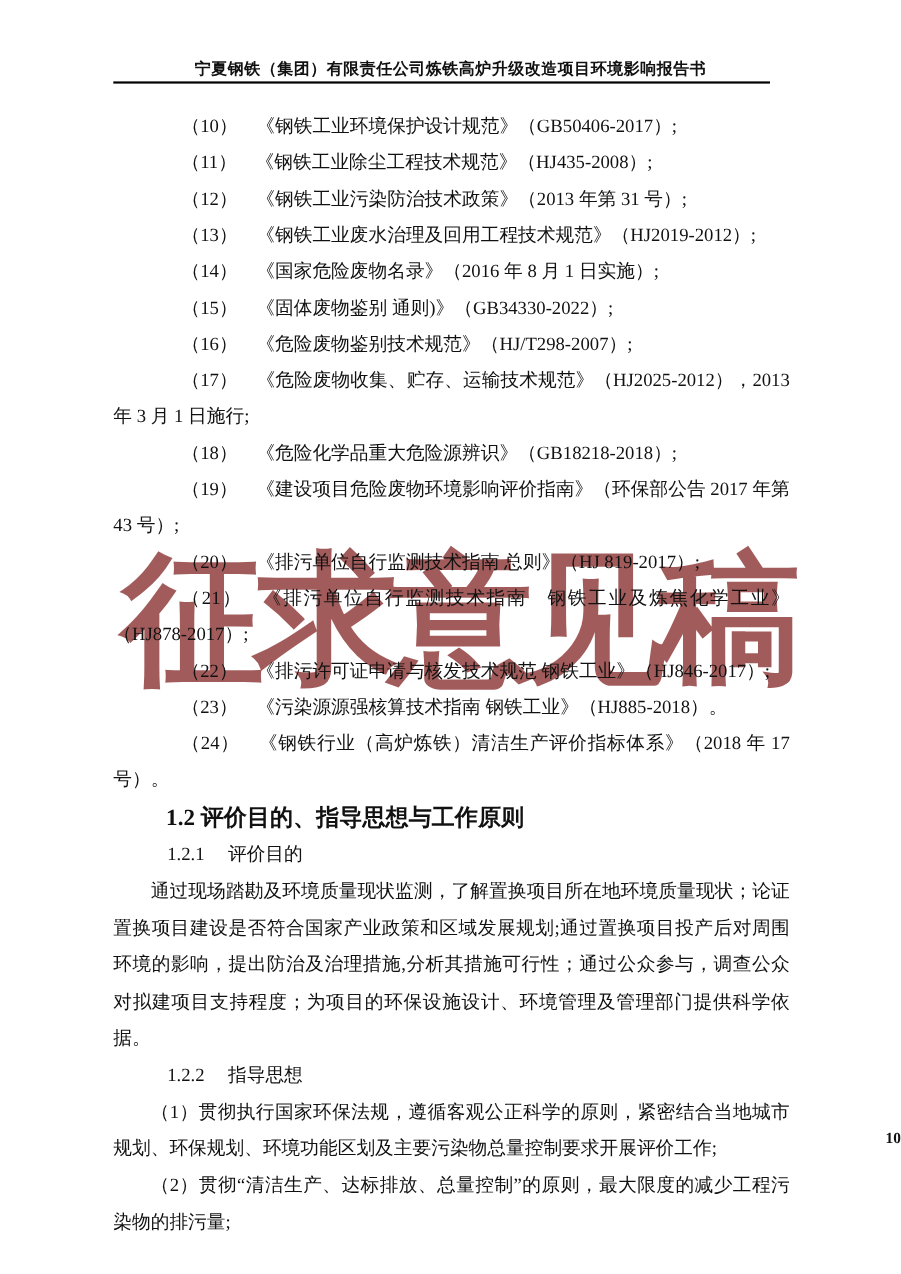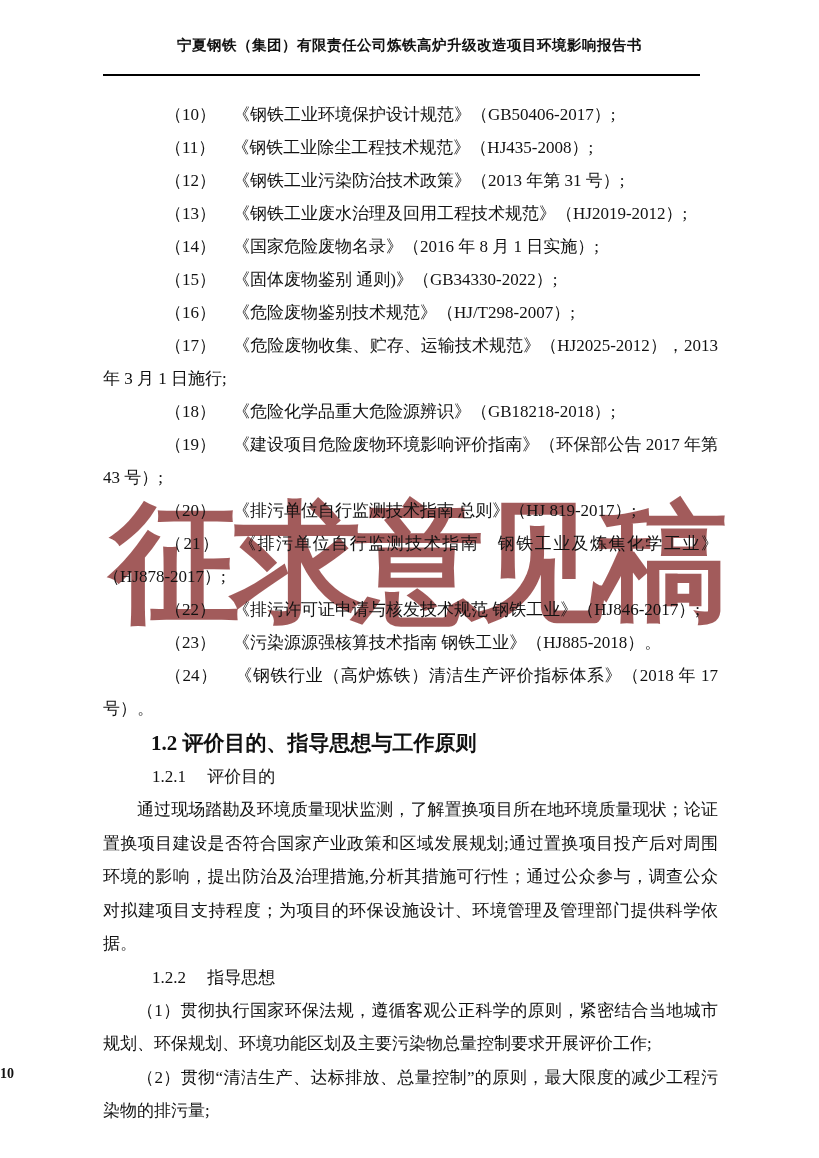--- a/index.html
+++ b/index.html
@@ -13,21 +13,21 @@
     width: 819px;
     height: 1158px;
     background: #ffffff;
     overflow: hidden;
     font-family: "Liberation Serif", "DejaVu Serif", serif;
     color: #111111;
   }
   
   .header-title {
     position: absolute;
-    top: 36px;
+    top: 53px;
     left: 0;
     width: 100%;
     text-align: center;
     font-size: 14.5px;
     font-weight: bold;
     letter-spacing: 0.5px;
     z-index: 2;
   }
   .header-rule {
     position: absolute;
@@ -83,24 +83,24 @@
   }
   .para {
     margin: 0;
     line-height: 33.5px;
     text-indent: 2em;
     text-align: justify;
   }
   
   .footer {
     position: absolute;
-    top: 1066px;
+    top: 1028px;
     left: 0;
     width: 100%;
-    text-align: left;
+    text-align: right;
     font-size: 14px;
     font-weight: bold;
     z-index: 2;
   }
 </style>
 </head>
 <body>
 
 <div class="page">
 

